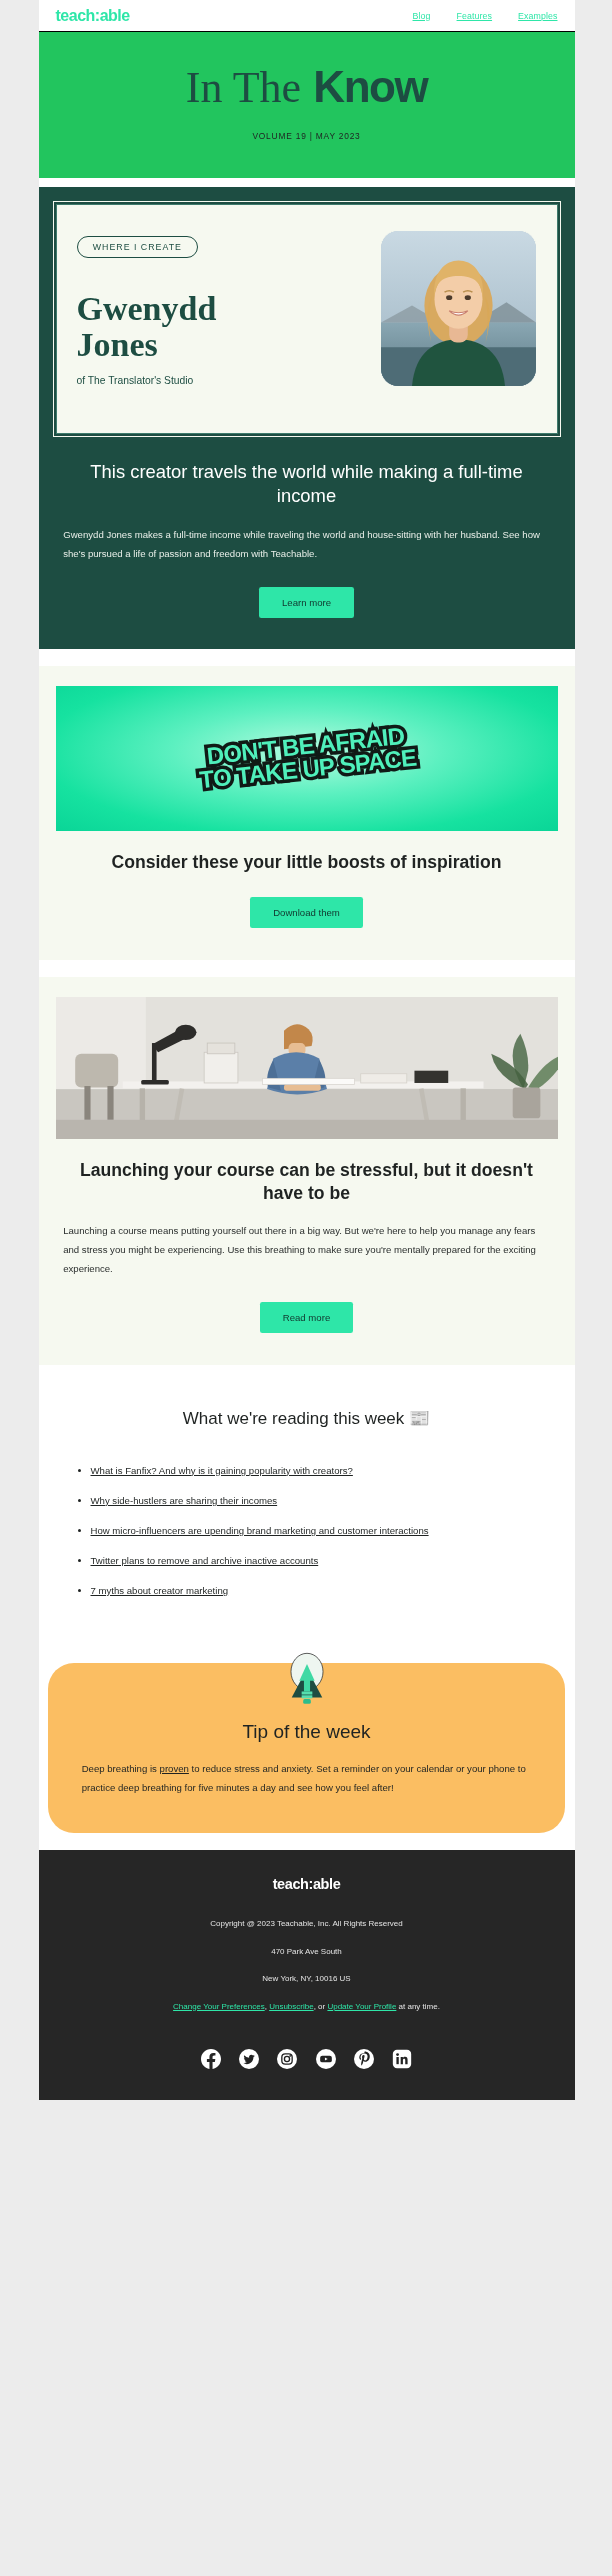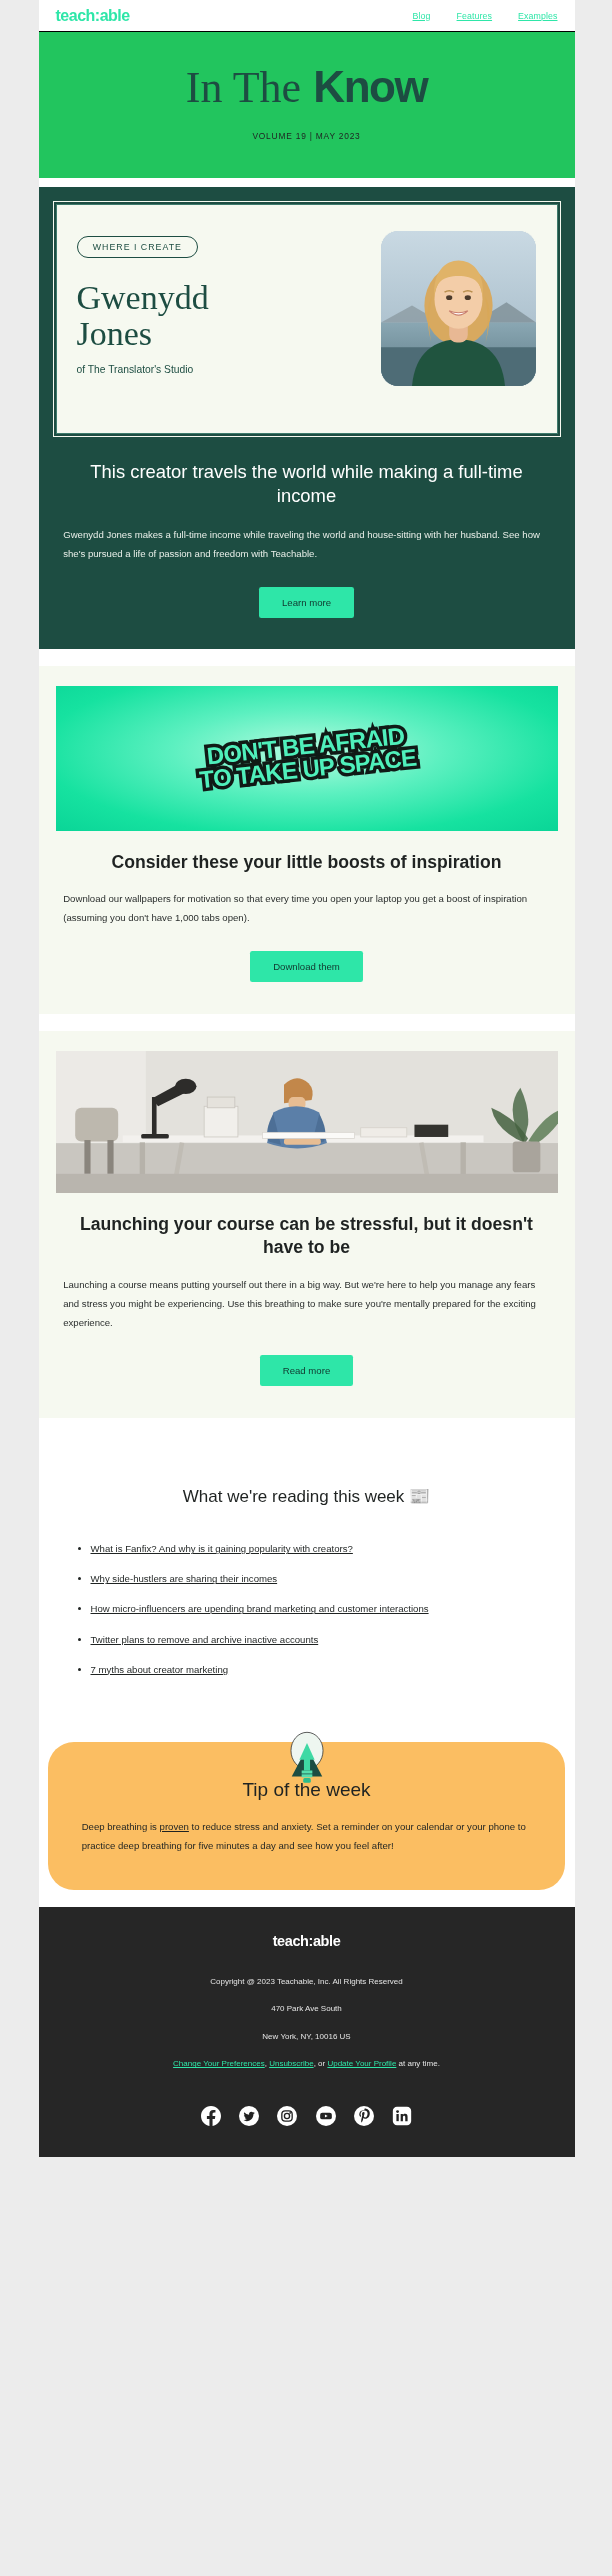--- a/index.html
+++ b/index.html
@@ -59,21 +59,21 @@
   }
   .creator-card-left { padding-top: 10.7px; flex: 1; }
   .badge {
     display: inline-block; border: 1.1px solid #1d4d42;
     border-radius: 765px; padding: 5.4px 15.3px 4.6px;
     font-size: 8.8px; letter-spacing: 1px; color: #1d4d42;
     font-weight: 500;
   }
   .creator-name {
     font-family: "Liberation Serif", serif; font-size: 34px;
-    color: #1d4d42; line-height: 1.06; margin-top: 22px; font-weight: 400;
+    color: #1d4d42; line-height: 1.06; margin-top: 33px; font-weight: 700;
   }
   .creator-role {
     font-size: 10.3px; color: #1d4d42; margin-top: 12.3px; font-weight: 500;
   }
   .creator-photo {
     width: 157px; height: 157px; margin-top: 4.6px; flex: none;
     border-radius: 18.4px 18.4px 18.4px 18.4px; overflow: hidden;
     border: 1.5px solid #f6f9f0; position: relative;
     background: linear-gradient(#b9cbd6, #8fa7b5);
   }
@@ -138,39 +138,39 @@
     -webkit-text-stroke: 0; color: #4ff0bb;
   }
 
   
   .hero-photo { height: 142px; width: 100%; overflow: hidden; position: relative; }
   .hero-photo svg { display: block; width: 100%; height: 100%; }
 
   
   .reading-block {
     width: 536px; margin: 0 auto; background: #ffffff;
-    padding: 68px 17px 31px;
+    padding: 43px 17px 31px;
   }
   .reading-heading {
     font-size: 17px; color: #1f2322; text-align: center; font-weight: 400;
   }
   .reading-list { margin-top: 34px; padding-left: 35px; }
   .reading-list li {
     font-size: 9.6px; line-height: 1.7; margin-bottom: 13.8px;
     color: #1f2322;
   }
   .reading-list li a { color: #1f2322; text-decoration: underline; }
 
   
   .tip-section { width: 536px; margin: 0 auto; background: #ffffff; position: relative; padding-top: 6.1px; }
   .bulb-wrap { text-align: center; position: relative; z-index: 3; height: 47px; }
   .bulb-wrap svg { display: block; margin: 0 auto; }
   .tip-card {
     background: #FBBE62; border-radius: 26px;
-    margin: -34px 9.2px 0; padding: 37px 34px 35px; position: relative; z-index: 1;
+    margin: -34px 9.2px 0; padding: 58px 34px 35px; position: relative; z-index: 1;
   }
   .tip-title {
     font-size: 19px; color: #1f2322; text-align: center; font-weight: 400;
   }
   .tip-body {
     font-size: 9.6px; color: #1f2322; line-height: 1.95; margin-top: 17px;
   }
   .tip-body a { color: #1f2322; text-decoration: underline; }
   .tip-tail { width: 536px; margin: 0 auto; background: #ffffff; height: 17px; }
 
@@ -284,21 +284,20 @@
           <span class="stroke">DON'T BE AFRAID</span>
           <span class="fill">DON'T BE AFRAID</span>
         </span>
         <span class="wall-line">
           <span class="stroke">TO TAKE UP SPACE</span>
           <span class="fill">TO TAKE UP SPACE</span>
         </span>
       </div>
     </div>
     <div class="light-heading">Consider these your little boosts of inspiration</div>
-    <div class="light-body">Download our wallpapers for motivation so that every time you open your laptop you get a boost of inspiration (assuming you don't have 1,000 tabs open).</div>
     <div class="btn-wrap">
       <button class="btn">Download them</button>
     </div>
   </div>
 
   <div class="spacer-white"></div>
 
   <div class="light-block">
     <div class="hero-photo">
       <svg viewBox="0 0 660 185" preserveAspectRatio="xMidYMid slice">

